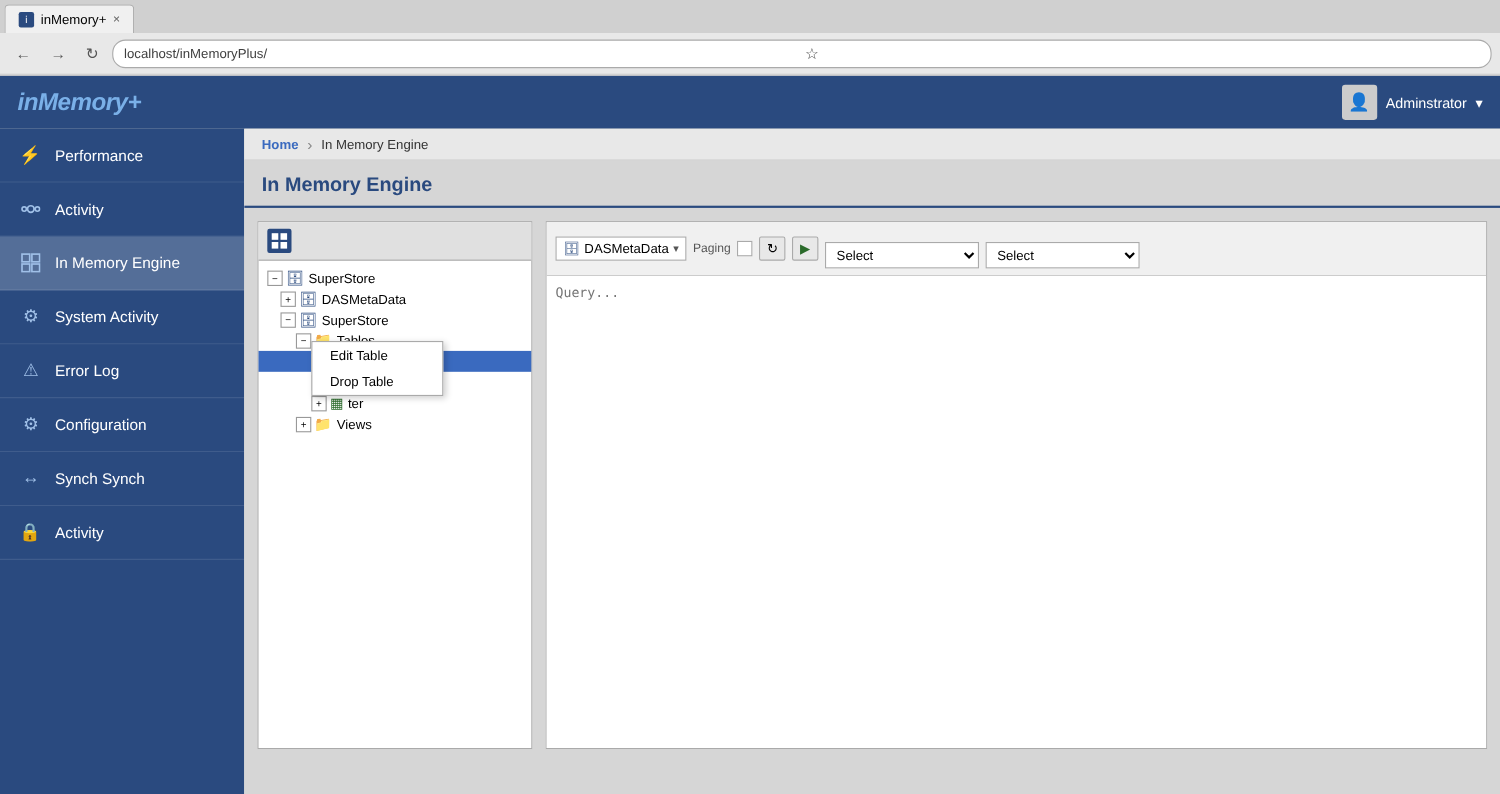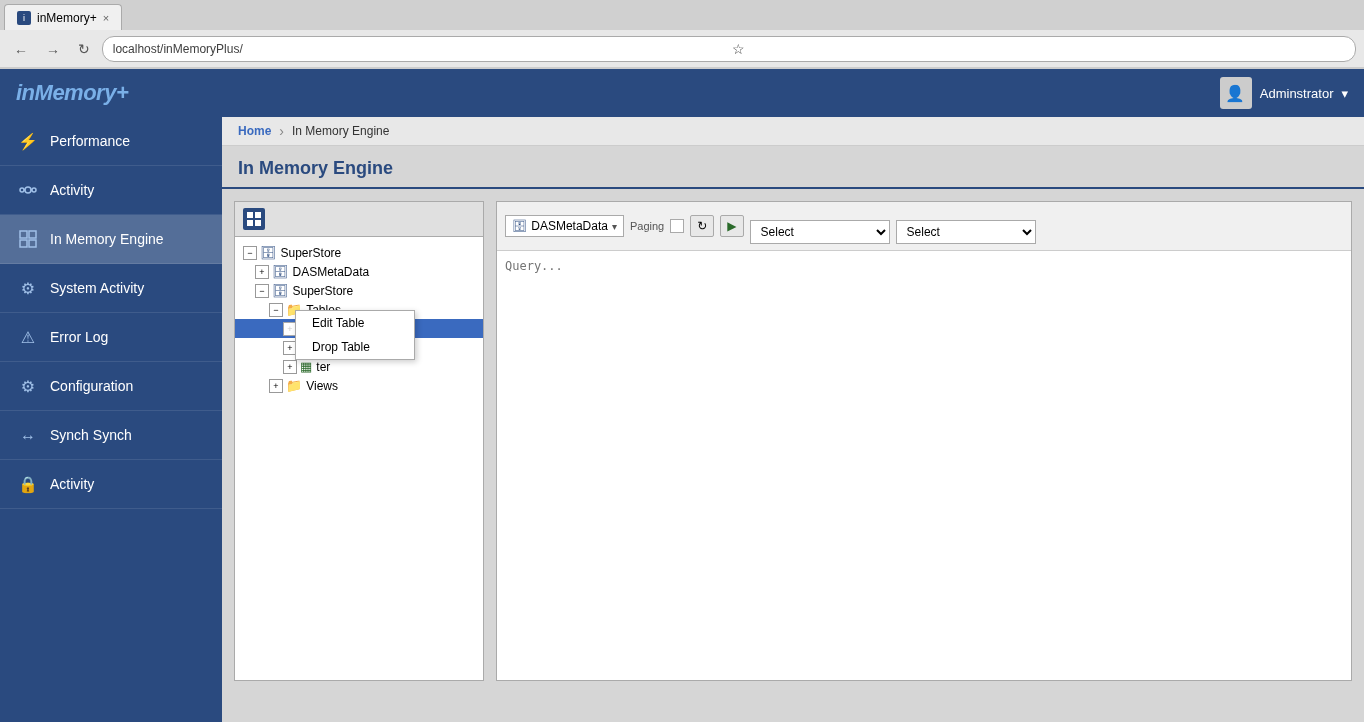--- a/index.html
+++ b/index.html
@@ -445,21 +445,21 @@
             <span>Tables</span>
           </div>
 
           <div class="tree-node selected" style="position:relative;">
             <span class="tree-indent" style="width:44px;"></span>
             <span class="tree-toggle" style="border-color:#aaa; color:#ccc;">+</span>
             <span class="tree-icon table-icon">▦</span>
             <span>Items</span>
           </div>
 
-          <div class="context-menu" style="top: 108px; left: 60px;">
+          <div class="context-menu" style="top: 108px; left: 48px;">
             <div class="context-menu-item">Edit Table</div>
             <div class="context-menu-item">Drop Table</div>
           </div>
 
           <div class="tree-node">
             <span class="tree-indent" style="width:44px;"></span>
             <span class="tree-toggle">+</span>
             <span class="tree-icon table-icon">▦</span>
             <span>Samples</span>
           </div>

